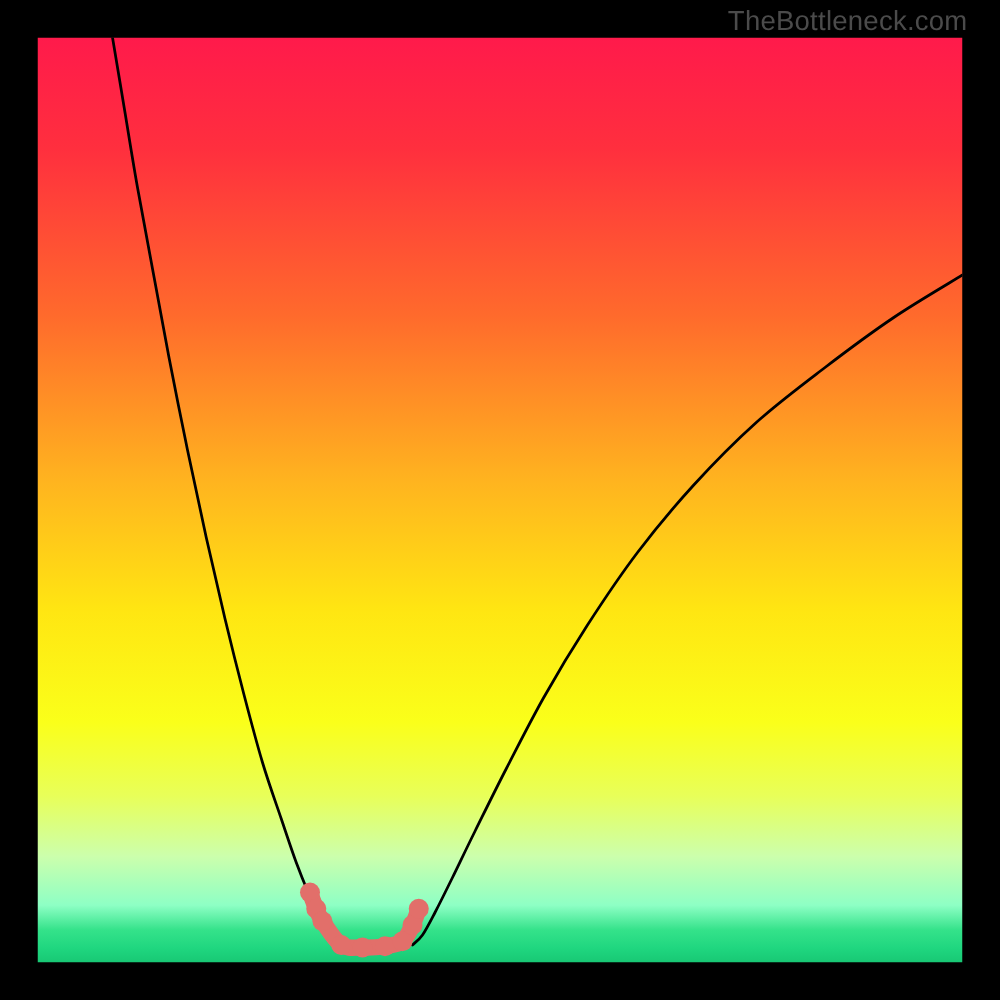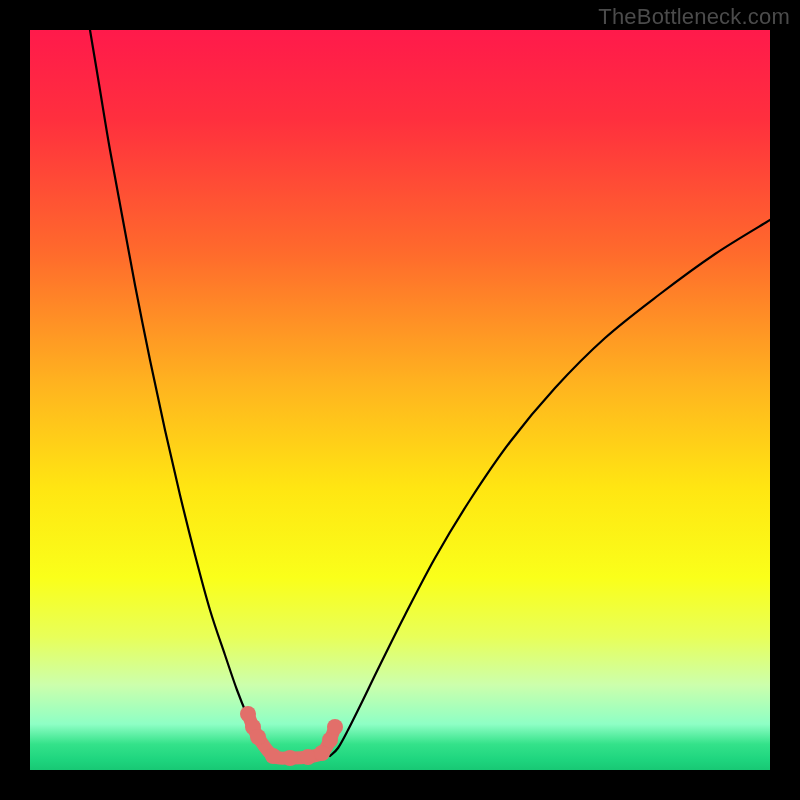--- a/index.html
+++ b/index.html
@@ -22,21 +22,21 @@
   .plot {
     position: absolute;
     left: 0;
     top: 0;
     width: 740px;
     height: 740px;
   }
   .watermark {
     position: absolute;
     top: 4px;
-    right: 10px;
+    right: 26px;
     color: #4b4b4b;
     font-size: 22px;
     font-weight: 500;
     letter-spacing: 0.2px;
     user-select: none;
   }
   svg { display: block; }
 </style>
 </head>
 <body>

